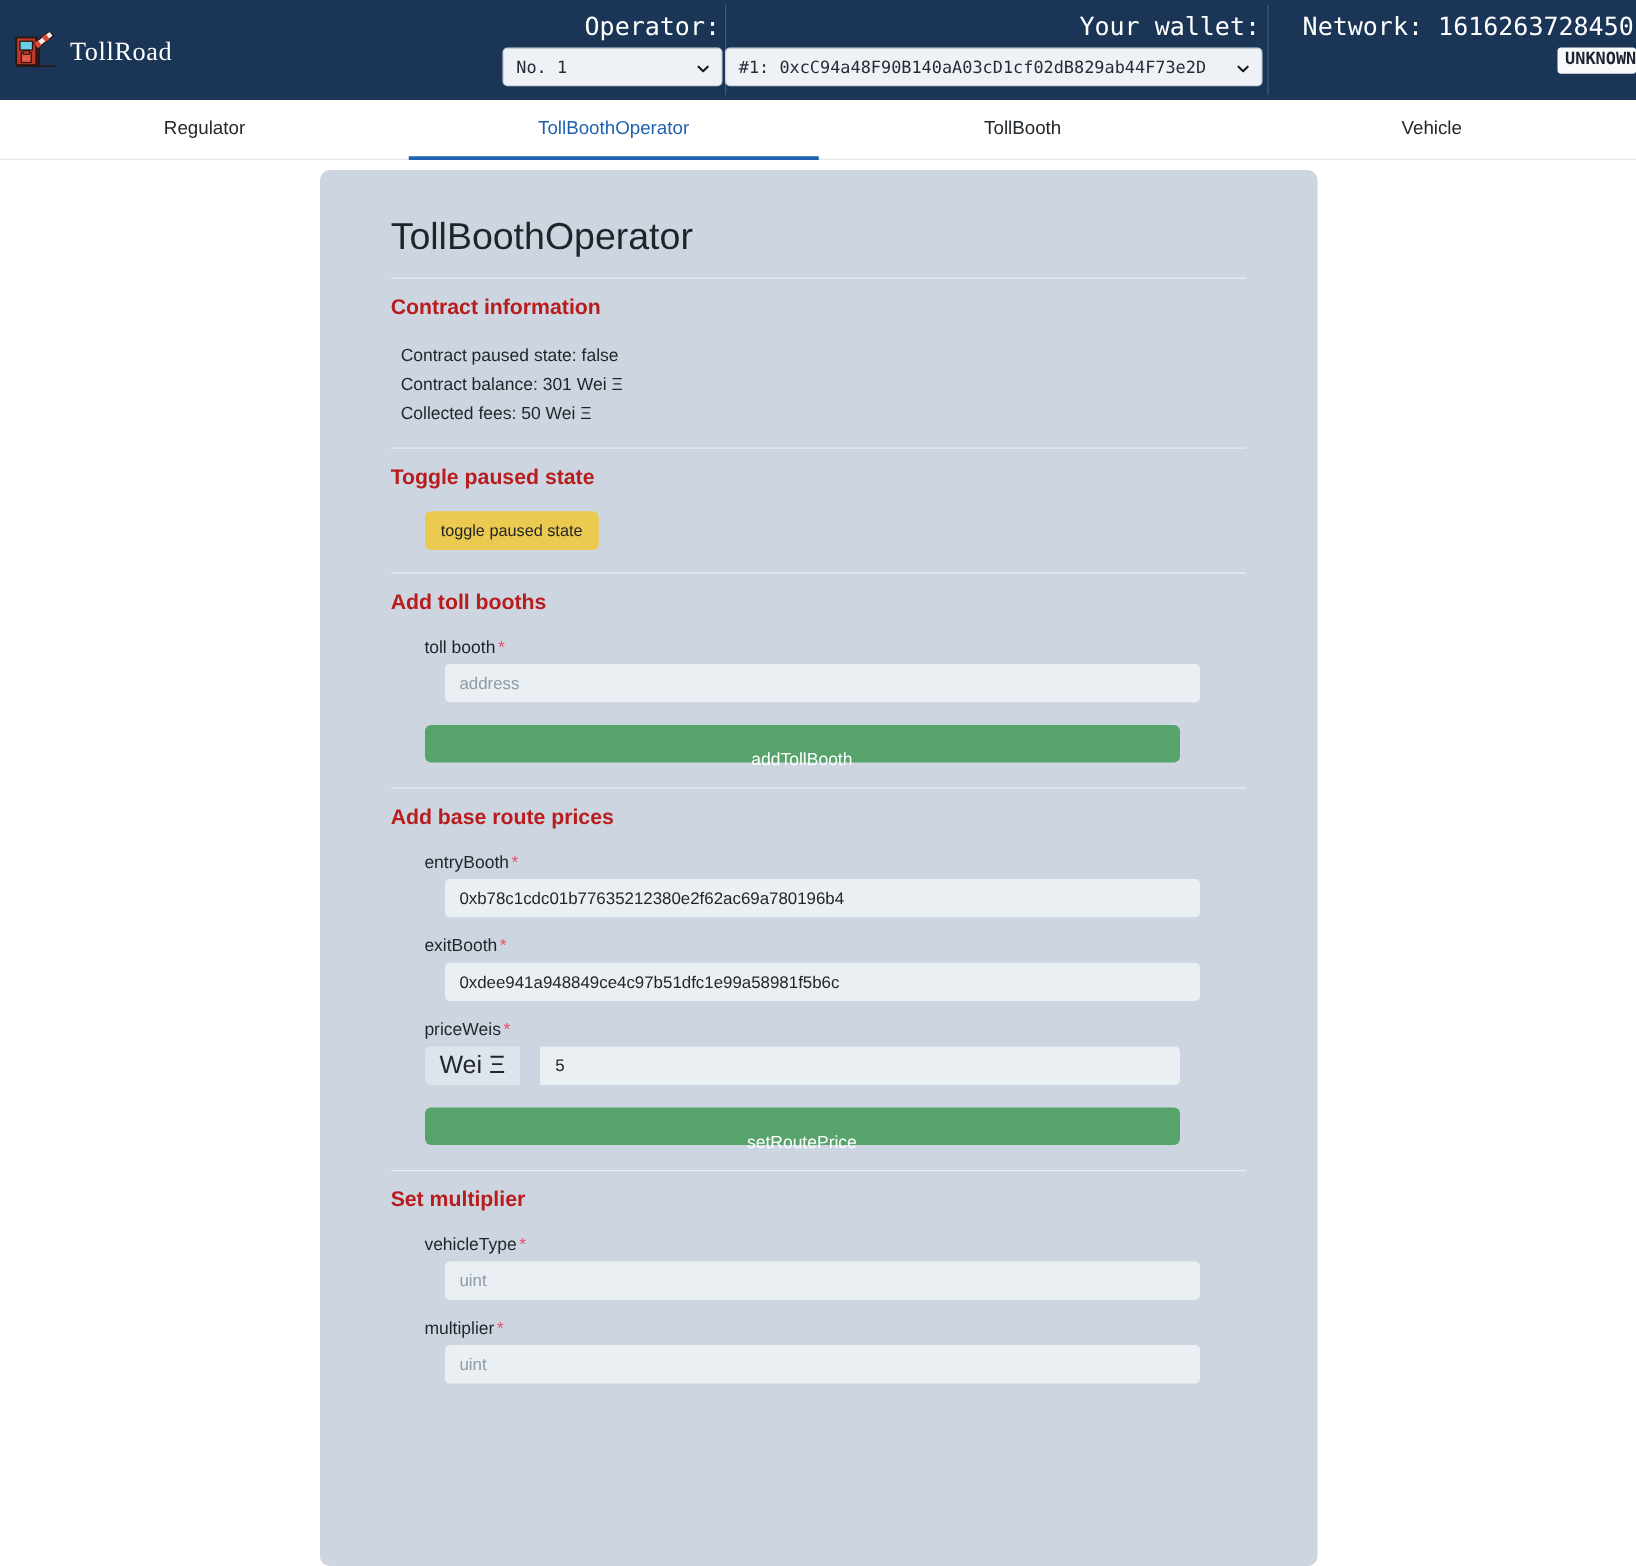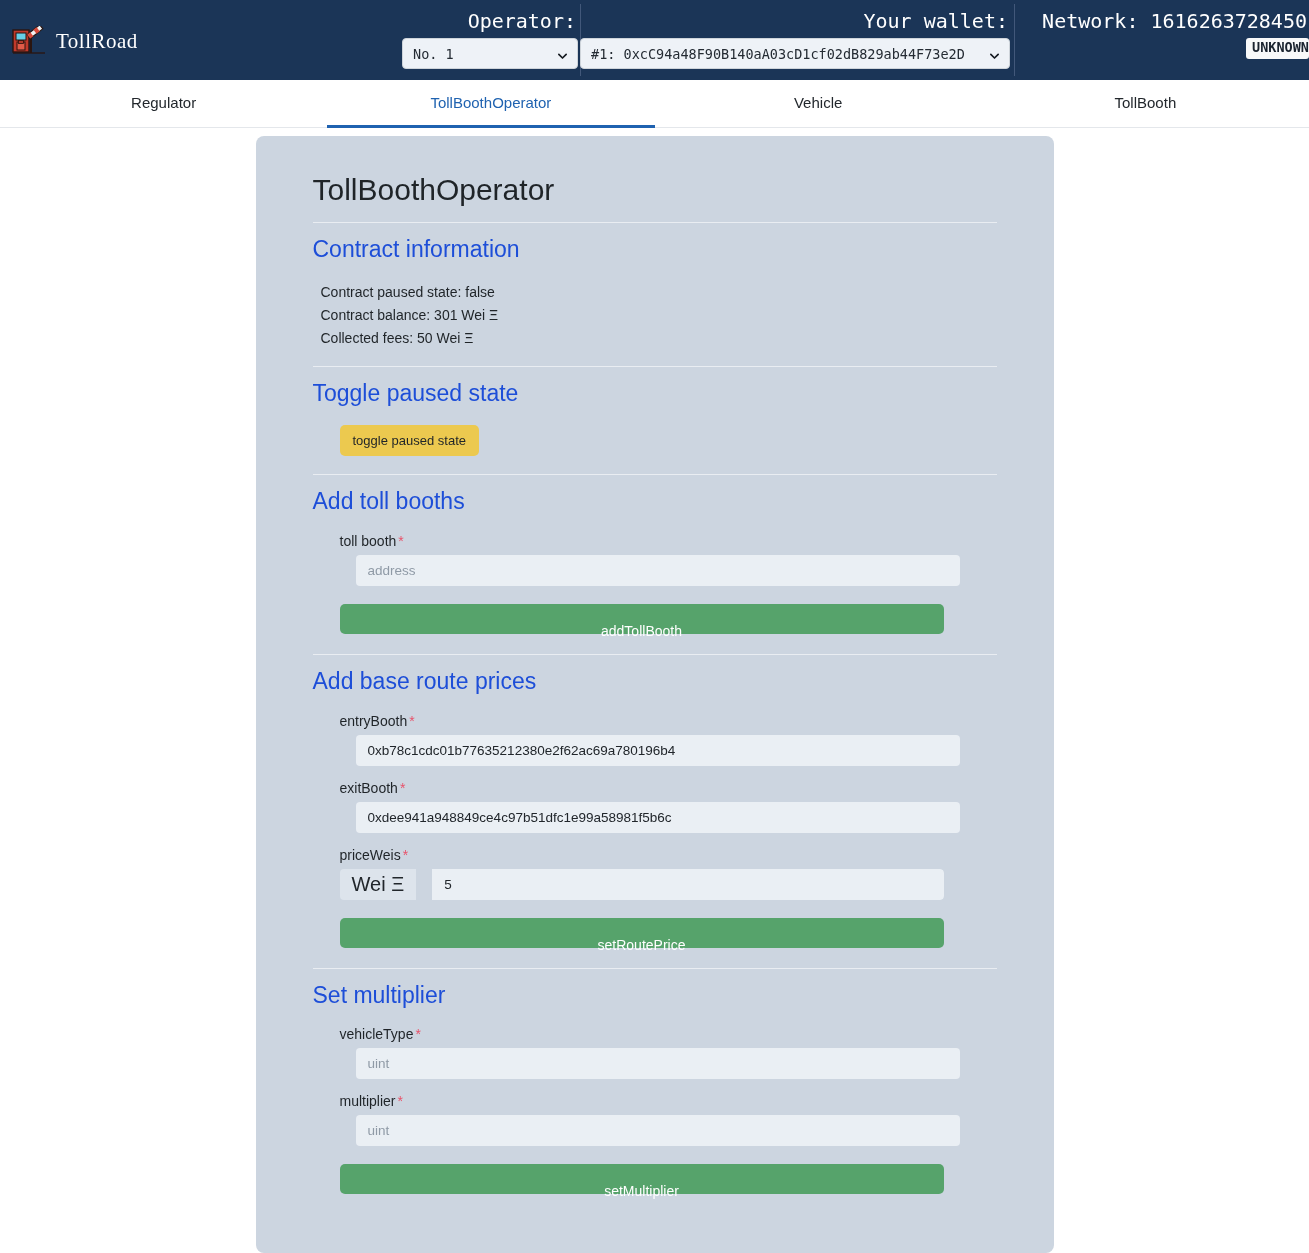--- a/index.html
+++ b/index.html
@@ -159,24 +159,24 @@
     margin: 0 0 14px 0;
     color: #1f2428;
     line-height: 1.2;
   }
   hr.rule {
     border: none;
     border-top: 1px solid #e9edf2;
     margin: 0 0 12px 0;
   }
   h2.section-title {
-    font-size: 23px;
-    font-weight: normal;
+    font-size: 17px;
+    font-weight: bold;
     margin: 0 0 16px 0;
-    color: #1d4ed8;
+    color: #b91c1c;
     line-height: 1.3;
   }
   .info-list {
     padding: 0 0 16px 8px;
     font-size: 14px;
     line-height: 23px;
     color: #1f2428;
   }
   .btn {
     display: block;
@@ -320,24 +320,24 @@
 </div>
 
 <div class="tabbar">
   <div class="tab">
     <span>Regulator</span>
   </div>
   <div class="tab active">
     <span>TollBoothOperator</span>
   </div>
   <div class="tab">
+    <span>TollBooth</span>
+  </div>
+  <div class="tab">
     <span>Vehicle</span>
-  </div>
-  <div class="tab">
-    <span>TollBooth</span>
   </div>
 </div>
 
 <div class="page">
   <div class="panel">
 
     <h1 class="panel-title">TollBoothOperator</h1>
     <hr class="rule">
 
     <h2 class="section-title">Contract information</h2>
@@ -400,16 +400,15 @@
       <input class="input" type="text" placeholder="uint" style="">
     </div>
 
     <div class="field">
       <label class="field-label">
         <span>multiplier</span><span class="req">*</span>
       </label>
       <input class="input" type="text" placeholder="uint" style="">
     </div>
 
-    <button class="btn btn-success">setMultiplier</button>
 
   </div>
 </div>
 
 </body></html>

